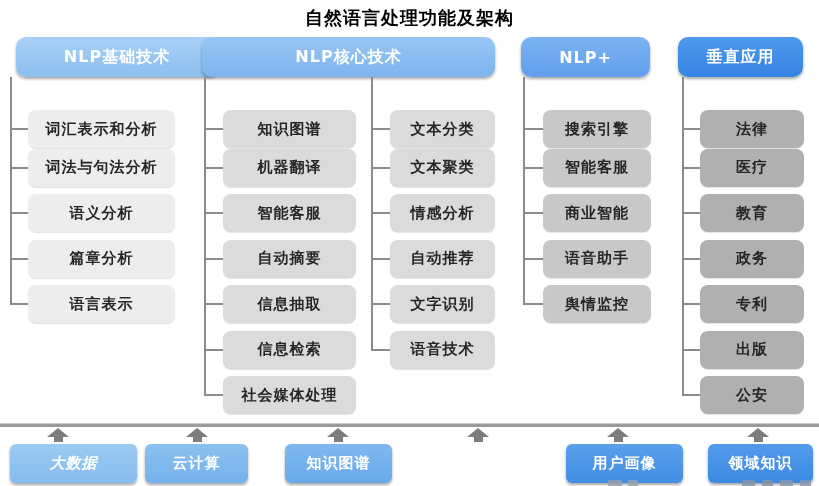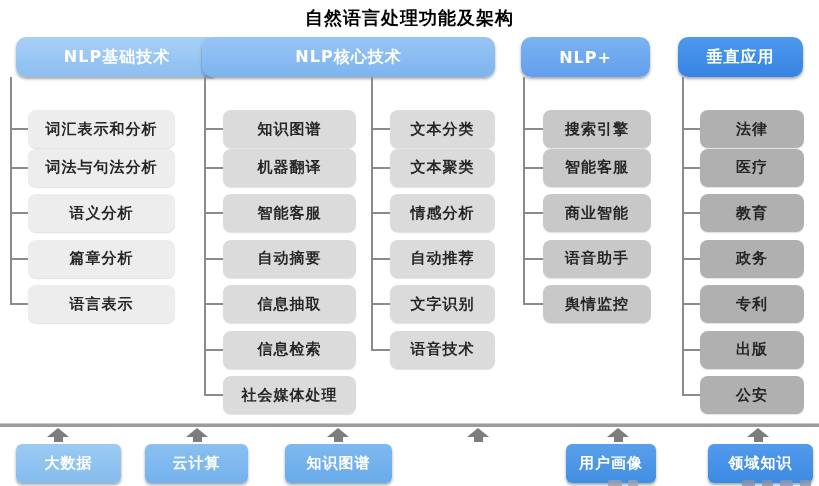--- a/index.html
+++ b/index.html
@@ -50,26 +50,26 @@
   .arrow .head{width:0;height:0;margin:0 auto;
     border-left:11px solid transparent;border-right:11px solid transparent;
     border-bottom:9px solid #7d7d7d;}
   .arrow .stem{width:9px;height:5px;margin:0 auto;background:#7d7d7d;}
   .fbox{
     position:absolute;top:444px;height:39px;border-radius:6px;color:#fff;
     display:flex;align-items:center;justify-content:center;
     font-size:15px;font-weight:600;letter-spacing:1px;
     box-shadow:0 2px 3px rgba(0,0,0,.35);
   }
-  #f1{left:16px;width:105px;background:linear-gradient(#9ccaf2,#85bcee);}
+  #f1{left:10px;width:127px;background:linear-gradient(#9ccaf2,#85bcee);font-style:italic;}
   #f2{left:145px;width:103px;background:linear-gradient(#8bc0f0,#74b2ec);}
   #f3{left:285px;width:107px;background:linear-gradient(#7fb8f0,#68aaea);}
   #f4{left:425px;width:108px;background:linear-gradient(#66a8ec,#4e97e6);}
   #f5{left:566px;width:110px;background:linear-gradient(#5aa0ea,#428ee4;);}
-  #f5{left:566px;width:90px;background:linear-gradient(#5aa0ea,#428ee4);text-align:right;}
+  #f5{left:566px;width:117px;background:linear-gradient(#5aa0ea,#428ee4);text-align:right;}
   #f6{left:708px;width:105px;background:linear-gradient(#529aec,#3c8ae2);}
   
   .wm{position:absolute;top:480px;height:12px;border-radius:2px;opacity:.85;}
 </style>
 </head>
 <body>
 
 <div class="canvas">
 
   <div class="title">自然语言处理功能及架构</div>

